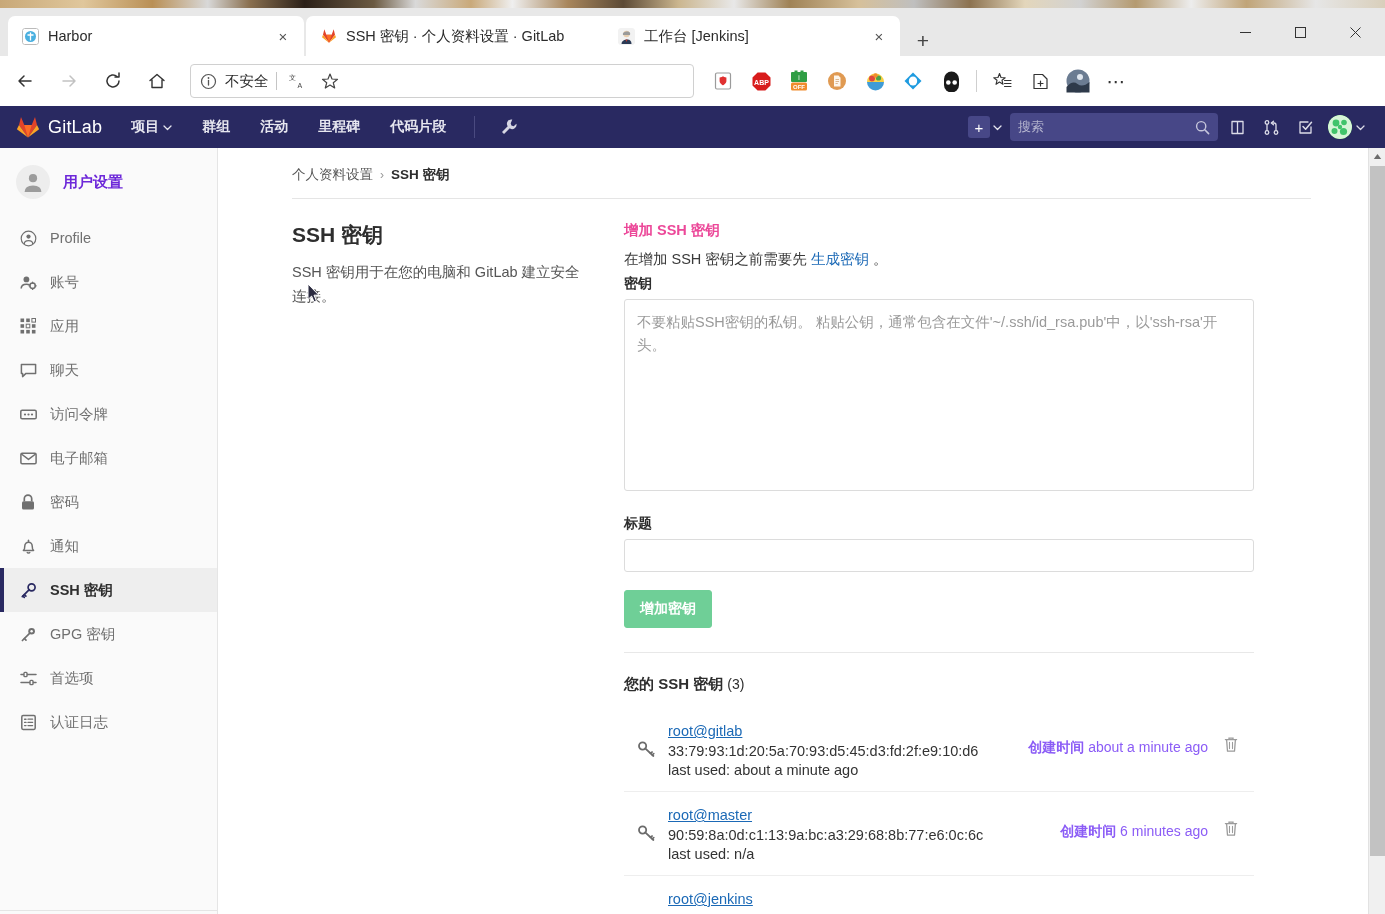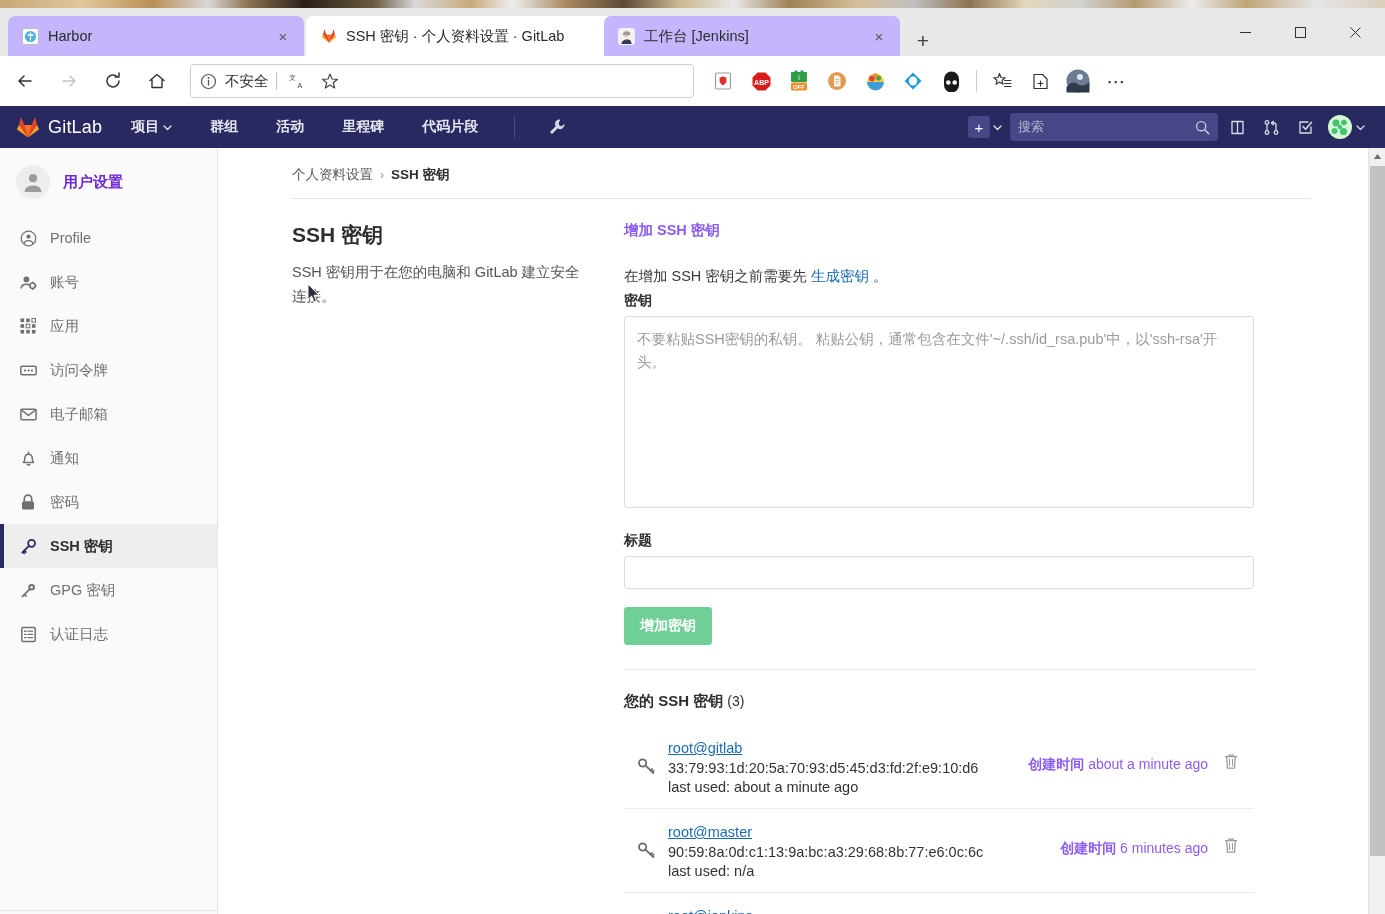--- a/index.html
+++ b/index.html
@@ -28,21 +28,21 @@
   
   #tabstrip { position:relative; height:48px; background:#e8e8e8; }
   .tab {
     position:absolute; top:8px; height:40px;
     display:flex; align-items:center; gap:9px;
     padding:0 10px 0 14px;
     border-radius:7px 7px 0 0;
     font-size:14.5px; color:#2b2b2b;
     cursor:default;
   }
-  .tab.inactive { background:#c4b5fd; }
+  .tab.inactive { background:#ffffff; }
   .tab.active { background:#ffffff; }
   .tab-favicon { width:17px; height:17px; flex:0 0 17px; border-radius:3px;
                  display:flex; align-items:center; justify-content:center; font-size:11px; overflow:hidden; }
   .tab-title { white-space:nowrap; overflow:hidden; text-overflow:ellipsis; flex:1 1 auto; }
   .tab-close { width:22px; height:22px; flex:0 0 22px; display:flex; align-items:center;
                justify-content:center; color:#555; font-size:15px; border-radius:4px; }
 
   #tab-harbor { left:8px; width:296px; }
   #tab-gitlab { left:306px; width:352px; }
   #tab-jenkins { left:604px; width:296px; }
@@ -80,21 +80,21 @@
 
   #ext-area { display:flex; align-items:center; gap:0px; margin-left:10px; }
   .ext-icon { width:38px; height:38px; border-radius:5px; display:flex;
               align-items:center; justify-content:center; flex:0 0 38px; }
   .tb-sep { width:1px; height:22px; background:#cfcfcf; margin:0 6px; }
 
   
   #gl-nav { position:relative; height:42px; background:#292961; display:flex; align-items:center; }
   #gl-logo { display:flex; align-items:center; gap:8px; margin-left:16px; }
   #gl-logo-text { color:#fff; font-size:18px; letter-spacing:.2px; }
-  #gl-menu { display:flex; align-items:center; gap:16px; margin-left:18px; }
+  #gl-menu { display:flex; align-items:center; gap:8px; margin-left:18px; }
   .gl-menu-item { color:#e6e6ef; font-size:14px; font-weight:bold; padding:0 11px; height:42px;
                   display:flex; align-items:center; gap:4px; white-space:nowrap; }
   .gl-nav-sep { width:1px; height:22px; background:#4a4a80; margin:0 9px; }
   .gl-wrench { color:#d6d6e3; padding:0 8px; height:42px; display:flex; align-items:center; }
 
   #gl-right { position:absolute; right:16px; top:0; height:42px; display:flex; align-items:center; gap:4px; }
   #gl-plus { display:flex; align-items:center; gap:3px; color:#e6e6ef; padding:0 4px; }
   #gl-plus-box { width:22px; height:22px; background:#474787; border-radius:3px;
                  display:flex; align-items:center; justify-content:center; color:#fff; font-size:15px; }
   #gl-search { width:208px; height:28px; background:#474787; border-radius:4px;
@@ -134,21 +134,21 @@
   #breadcrumb .crumb-sep { color:#999; font-size:12px; }
   #breadcrumb .crumb-current { color:#2e2e2e; font-weight:bold; }
   #bc-rule { margin:14px 74px 0 74px; height:1px; background:#e5e5e5; }
 
   #two-col { display:flex; padding:22px 74px 0 74px; gap:42px; }
   #left-col { width:290px; flex:0 0 290px; }
   #left-title { font-size:21px; font-weight:bold; color:#2e2e2e; margin-bottom:12px; }
   #left-desc { font-size:14.5px; color:#555; line-height:1.65; }
 
   #right-col { flex:1 1 auto; max-width:630px; }
-  .rc-h { font-size:14.5px; font-weight:bold; color:#8b5cf6; margin-bottom:27px; }
+  .rc-h { font-size:14.5px; font-weight:bold; color:#ec4899; margin-bottom:10px; }
   #rc-sub { font-size:14.5px; color:#3a3a3a; margin-bottom:6px; }
   #rc-sub a { color:#1b69b6; text-decoration:none; }
   .fld-label { font-size:14px; font-weight:bold; color:#2e2e2e; margin-bottom:6px; }
   #key-textarea {
     width:100%; height:192px; border:1px solid #dcdcdc; border-radius:3px;
     background:#fff; padding:11px 12px; font-size:14.5px; color:#9a9a9a;
     line-height:1.6; resize:none; outline:none;
     font-family:"Liberation Sans","DejaVu Sans",sans-serif;
   }
   #key-textarea::placeholder { color:#9a9a9a; }
@@ -531,20 +531,28 @@
               <rect x="6.2" y="6.2" width="3.6" height="3.6" fill="none" stroke="currentColor" stroke-width="1"></rect>
               <rect x="11.9" y="6.2" width="3.6" height="3.6" fill="currentColor"></rect>
               <rect x="0.5" y="11.9" width="3.6" height="3.6" fill="currentColor"></rect>
               <rect x="6.2" y="11.9" width="3.6" height="3.6" fill="currentColor"></rect>
               <rect x="11.9" y="11.9" width="3.6" height="3.6" fill="currentColor"></rect>
             </svg>
         </span>
         <span>应用</span>
       </div>
 
+      <div class="sb-item">
+        <span class="ic">
+          <svg width="17" height="17" viewBox="0 0 17 17">
+              <path d="M1.4 2.4 H15.6 V11.4 H6 L2.6 14.6 V11.4 H1.4 Z" fill="none" stroke="currentColor" stroke-width="1.5" stroke-linejoin="round"></path>
+            </svg>
+        </span>
+        <span>聊天</span>
+      </div>
 
       <div class="sb-item">
         <span class="ic">
           <svg width="17" height="17" viewBox="0 0 17 17">
               <rect x="0.8" y="4.2" width="15.4" height="8.6" rx="1.4" fill="none" stroke="currentColor" stroke-width="1.5"></rect>
               <circle cx="5" cy="8.5" r="1.1" fill="currentColor"></circle>
               <circle cx="8.5" cy="8.5" r="1.1" fill="currentColor"></circle>
               <circle cx="12" cy="8.5" r="1.1" fill="currentColor"></circle>
             </svg>
         </span>
@@ -556,37 +564,37 @@
           <svg width="17" height="17" viewBox="0 0 17 17">
               <rect x="0.9" y="3.2" width="15.2" height="10.6" rx="1.2" fill="none" stroke="currentColor" stroke-width="1.5"></rect>
               <path d="M1.4 4 L8.5 9.4 L15.6 4" fill="none" stroke="currentColor" stroke-width="1.5" stroke-linejoin="round"></path>
             </svg>
         </span>
         <span>电子邮箱</span>
       </div>
 
       <div class="sb-item">
         <span class="ic">
+          <svg width="16" height="17" viewBox="0 0 16 17">
+              <path d="M4.3 7.2 V4.8 a3.7 3.7 0 0 1 7.4 0 V7.2" fill="none" stroke="currentColor" stroke-width="1.7"></path>
+              <rect x="2" y="7.2" width="12" height="8.4" rx="1.5" fill="currentColor"></rect>
+            </svg>
+        </span>
+        <span>密码</span>
+      </div>
+
+      <div class="sb-item">
+        <span class="ic">
           <svg width="17" height="17" viewBox="0 0 17 17">
               <path d="M3.4 12.4 q1.4-1 1.4-4.5 a3.7 3.7 0 0 1 7.4 0 q0 3.5 1.4 4.5 Z" fill="none" stroke="currentColor" stroke-width="1.5" stroke-linejoin="round"></path>
               <path d="M7 14 a1.6 1.6 0 0 0 3 0" fill="none" stroke="currentColor" stroke-width="1.4"></path>
               <path d="M8.5 4 V2.3" stroke="currentColor" stroke-width="1.4" stroke-linecap="round"></path>
             </svg>
         </span>
         <span>通知</span>
-      </div>
-
-      <div class="sb-item">
-        <span class="ic">
-          <svg width="16" height="17" viewBox="0 0 16 17">
-              <path d="M4.3 7.2 V4.8 a3.7 3.7 0 0 1 7.4 0 V7.2" fill="none" stroke="currentColor" stroke-width="1.7"></path>
-              <rect x="2" y="7.2" width="12" height="8.4" rx="1.5" fill="currentColor"></rect>
-            </svg>
-        </span>
-        <span>密码</span>
       </div>
 
       <div class="sb-item active">
         <span class="ic">
           <svg width="17" height="17" viewBox="0 0 17 17">
               <circle cx="11.6" cy="5.3" r="3.5" fill="none" stroke="#292961" stroke-width="1.7"></circle>
               <path d="M9.2 7.7 L2.3 14.6" stroke="#292961" stroke-width="1.7" stroke-linecap="round"></path>
               <path d="M4.3 12.6 L5.9 14.2 M2.9 14 L4.3 15.4" stroke="#292961" stroke-width="1.7" stroke-linecap="round"></path>
             </svg>
         </span>
@@ -598,20 +606,30 @@
           <svg width="17" height="17" viewBox="0 0 17 17">
               <circle cx="11.6" cy="5.3" r="3.3" fill="currentColor"></circle>
               <circle cx="11.6" cy="5.3" r="1.2" fill="#fafafa"></circle>
               <path d="M9.3 7.6 L2.4 14.5" stroke="currentColor" stroke-width="1.7" stroke-linecap="round"></path>
               <path d="M4.4 12.5 L6 14.1" stroke="currentColor" stroke-width="1.7" stroke-linecap="round"></path>
             </svg>
         </span>
         <span>GPG 密钥</span>
       </div>
 
+      <div class="sb-item">
+        <span class="ic">
+          <svg width="17" height="17" viewBox="0 0 17 17">
+              <path d="M1 4.5 H16 M1 12.5 H16" stroke="currentColor" stroke-width="1.5" stroke-linecap="round"></path>
+              <rect x="4" y="2.4" width="3" height="4.2" rx="0.8" fill="#fafafa" stroke="currentColor" stroke-width="1.4"></rect>
+              <rect x="10" y="10.4" width="3" height="4.2" rx="0.8" fill="#fafafa" stroke="currentColor" stroke-width="1.4"></rect>
+            </svg>
+        </span>
+        <span>首选项</span>
+      </div>
 
       <div class="sb-item">
         <span class="ic">
           <svg width="17" height="17" viewBox="0 0 17 17">
               <rect x="1.8" y="1.6" width="13.4" height="13.8" rx="1.3" fill="none" stroke="currentColor" stroke-width="1.5"></rect>
               <path d="M4.6 5.2 H6 M4.6 8.4 H6 M4.6 11.6 H6" stroke="currentColor" stroke-width="1.4" stroke-linecap="round"></path>
               <path d="M8 5.2 H12.6 M8 8.4 H12.6 M8 11.6 H12.6" stroke="currentColor" stroke-width="1.3" stroke-linecap="round"></path>
             </svg>
         </span>
         <span>认证日志</span>

